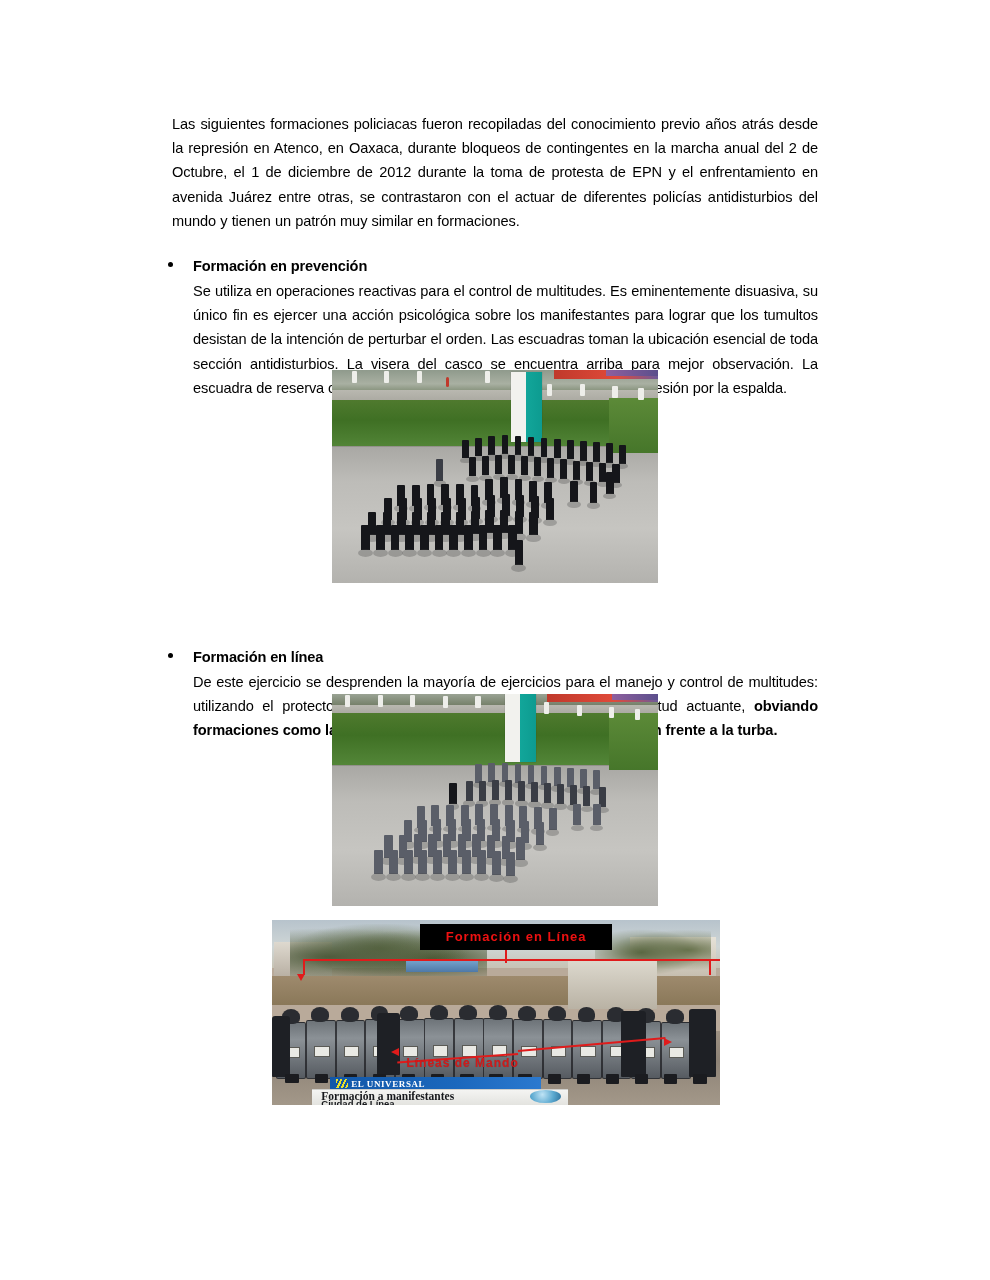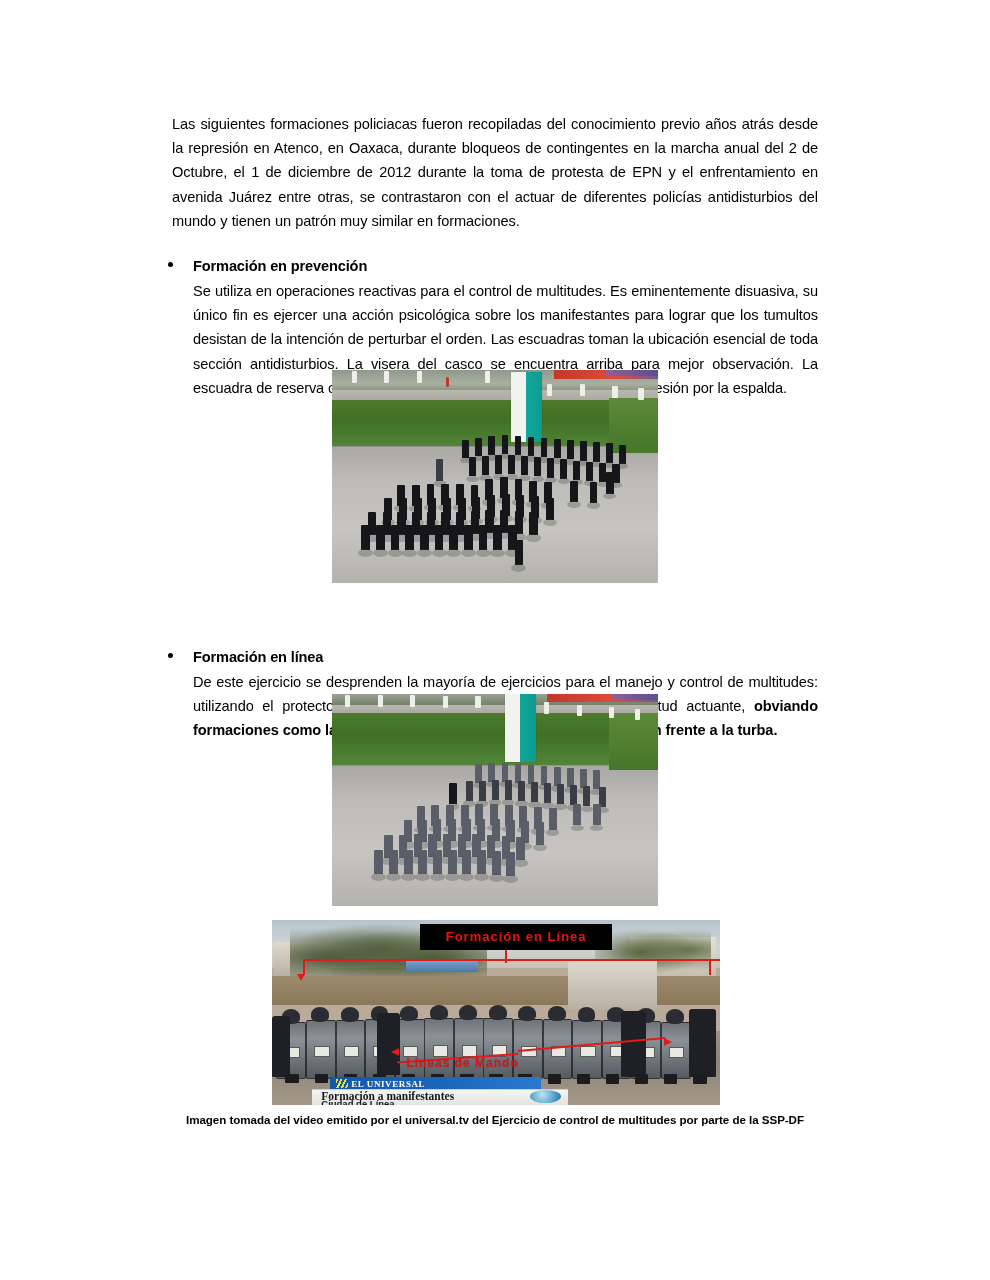--- a/index.html
+++ b/index.html
@@ -646,15 +646,14 @@
           <span class="chyron-brand">EL UNIVERSAL</span>
         </div>
         <div class="chyron-box" style="left:9%; top:91.5%; width:57%; height:8.5%;"></div>
         <div class="chyron-t1" style="left:11%; top:92%; font-size:11.5px;">Formación a manifestantes</div>
         <div class="chyron-t2" style="left:11%; top:96.4%; font-size:9.5px;">Ciudad de Línea</div>
         <div class="chyron-logo" style="left:57.5%; top:92%; width:7%; height:7%;"></div>
       </div>
     </div>
   </div>
 
-  <div class="caption" style="top:1113px;">Imagen tomada del video emitido por el universal.tv del Ejercicio de control de multitudes por parte de la SSP-DF</div>
 
 </div>
 
 </body></html>

